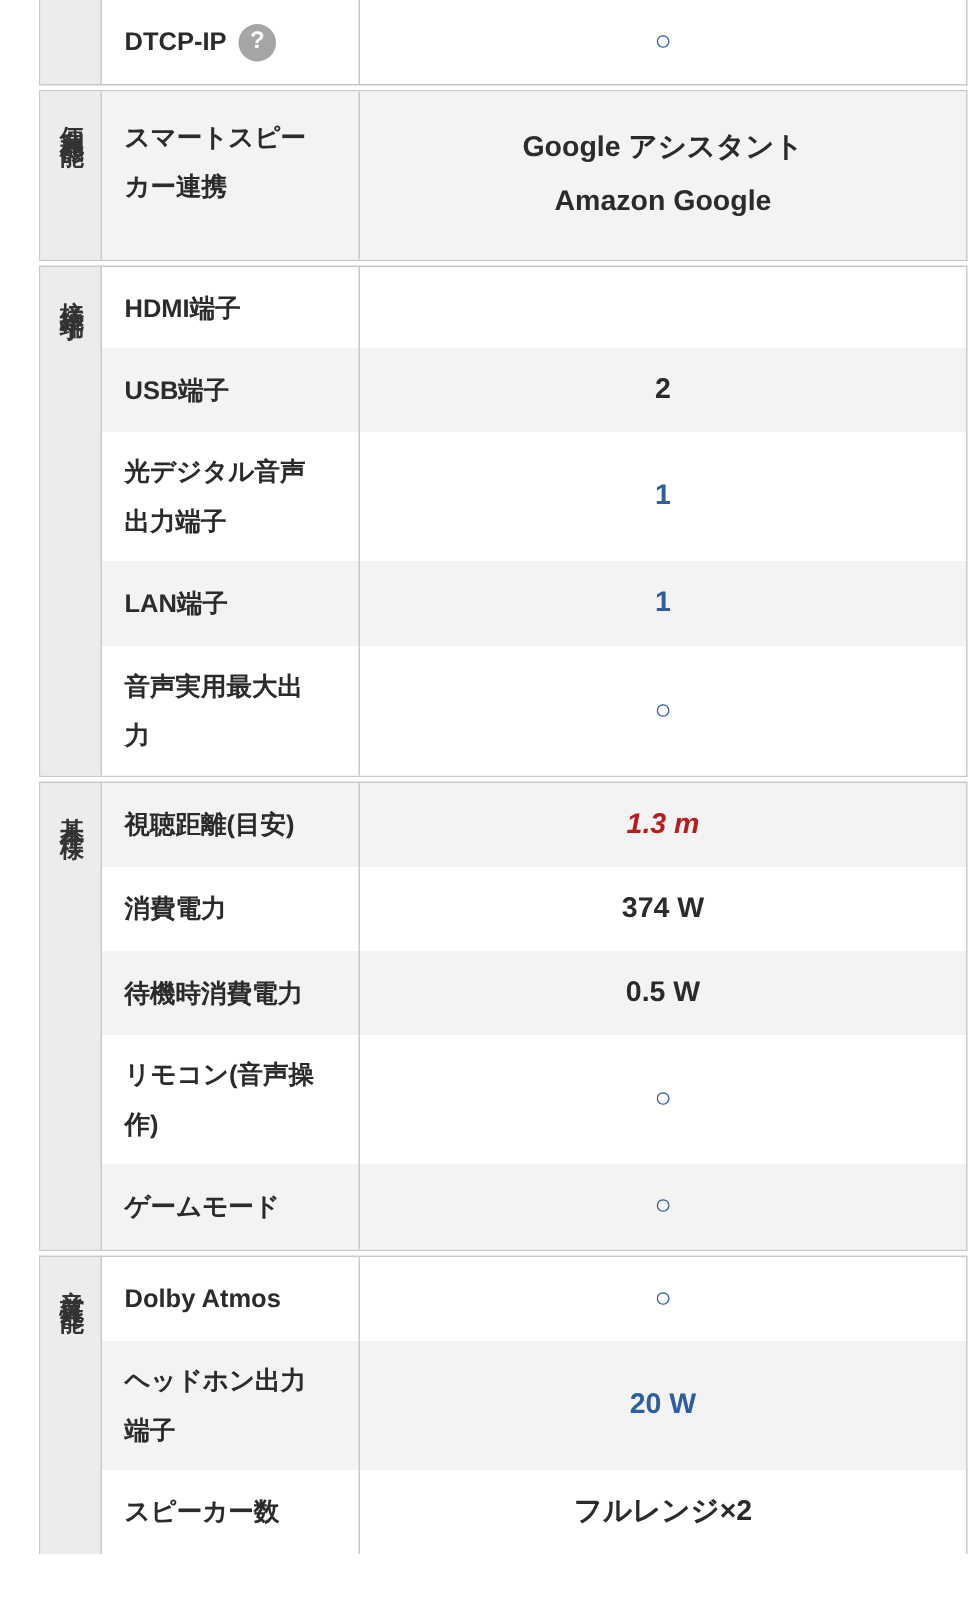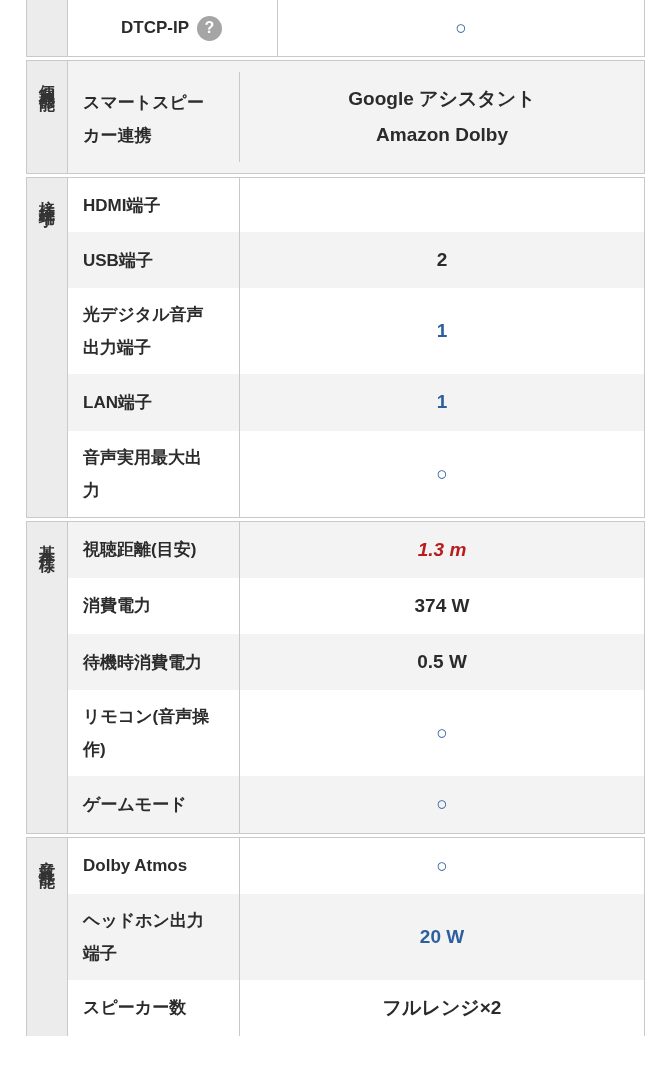--- a/index.html
+++ b/index.html
@@ -16,21 +16,21 @@
     width: 619px;
     box-sizing: border-box;
   }
   .section {
     display: flex;
     border: 1px solid #c9c9c9;
     box-sizing: border-box;
     background: #fff;
   }
   .section + .section { margin-top: 3px; }
-  .section:first-child { border-top: none; gap: 38px; }
+  .section:first-child { border-top: none; }
   .section:last-child { border-bottom: none; }
   .cat-cell {
     flex: 0 0 41px;
     width: 41px;
     box-sizing: border-box;
     background: #ececec;
     border-right: 1px solid #c9c9c9;
     display: flex;
     justify-content: center;
     align-items: flex-start;
@@ -94,21 +94,21 @@
     color: #ffffff;
     font-size: 16px;
     font-weight: 700;
     align-items: center;
     justify-content: center;
     margin-left: 8px;
     line-height: 1;
     cursor: pointer;
   }
   
-  #spec-table .section:nth-child(2) .row { min-height: 112px; align-items: center; }
+  #spec-table .section:nth-child(2) .row { min-height: 112px; }
   #spec-table .section:nth-child(2) .name-cell {
     align-items: flex-start;
     padding-top: 14px;
   }
 </style>
 </head>
 <body>
 
 <div id="spec-table">
     <div class="section">
@@ -131,21 +131,21 @@
       <div class="cat-cell">
         <span class="vtext">便利機能</span>
       </div>
       <div class="rows">
         <div class="row gray">
           <div class="name-cell">
             <span class="name-text">スマートスピーカー連携</span>
           </div>
           <div class="value-cell" style="color: rgb(43, 43, 43);">
             <div>Google アシスタント</div>
-            <div>Amazon Dolby</div>
+            <div>Amazon Google</div>
           </div>
         </div>
       </div>
     </div>
     <div class="section">
       <div class="cat-cell">
         <span class="vtext">接続端子</span>
       </div>
       <div class="rows">
         <div class="row white">

